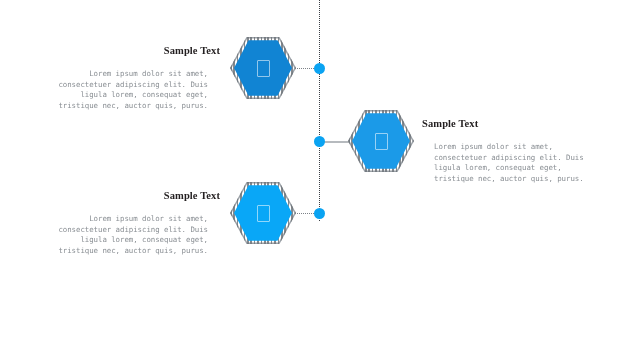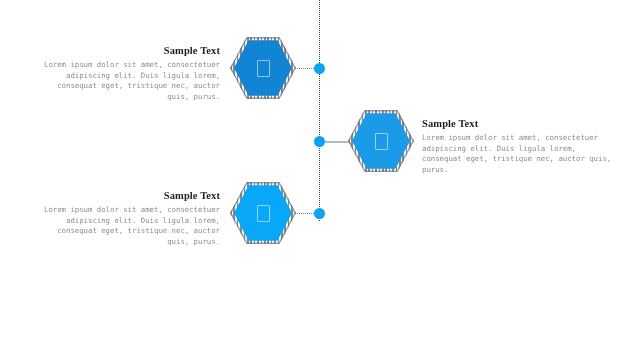--- a/index.html
+++ b/index.html
@@ -79,21 +79,21 @@
   .text-block.tb3{left:34px;top:190px;text-align:right;}
 
   .tb-title{
     font-family:"Liberation Serif", serif;
     font-weight:bold;font-size:10.5px;color:#231f20;
     letter-spacing:.1px;margin:0 0 3px 0;line-height:12px;
   }
   .tb-body{
     font-family:"DejaVu Sans Mono", monospace;
     font-size:7.4px;line-height:10.6px;color:#8a8f94;
-    margin:0;letter-spacing:-.05px;
+    margin:12px;letter-spacing:-.05px;
   }
 </style>
 </head>
 <body>
 
 <div class="canvas">
 
   <div class="timeline-axis"></div>
 
   <div class="stem dotted s1"></div>

